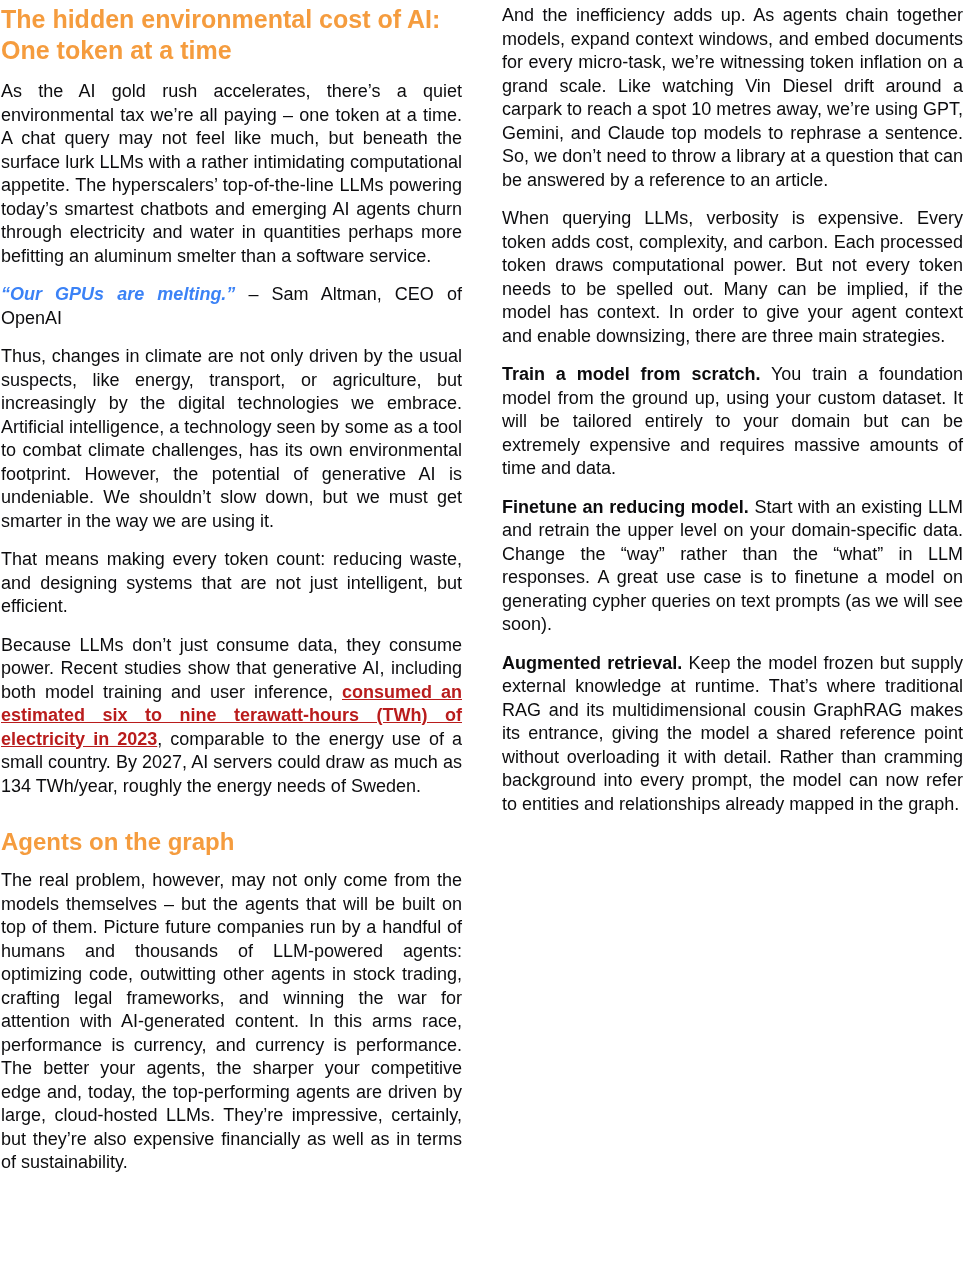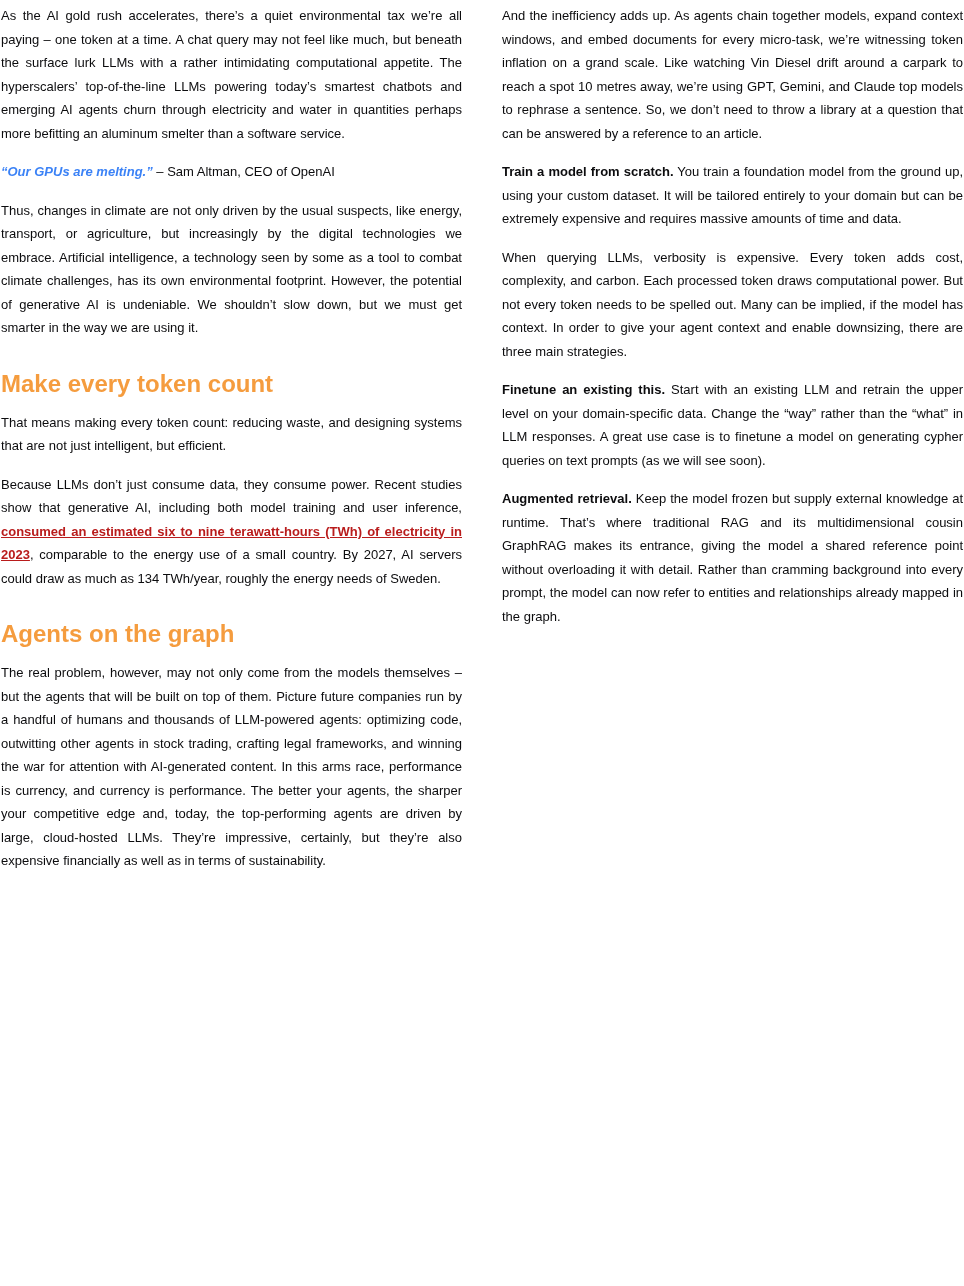--- a/index.html
+++ b/index.html
@@ -30,21 +30,21 @@
   }
   .heading .hline { display: block; }
   .subheading {
     color: #f59c3e;
     font-weight: 700;
     font-size: 24px;
     line-height: 28px;
     margin: 30px 0 13px 0;
   }
   p.body {
-    font-size: 13px;
+    font-size: 18px;
     line-height: 23.5px;
     text-align: justify;
     margin: 0 0 15px 0;
   }
   .quote-text {
     color: #3b82f6;
     font-style: italic;
     font-weight: 700;
   }
   .inline-link {
@@ -55,47 +55,50 @@
   }
   .lead-bold { font-weight: 700; }
 </style>
 </head>
 <body>
 
 <div class="page">
 
   <div class="column">
 
+    <h1 class="heading">
+      <span class="hline">The hidden environmental cost of AI:</span>
+      <span class="hline">One token at a time</span>
+    </h1>
 
     <p class="body">As the AI gold rush accelerates, there’s a quiet environmental tax we’re all paying – one token at a time. A chat query may not feel like much, but beneath the surface lurk LLMs with a rather intimidating computational appetite. The hyperscalers’ top-of-the-line LLMs powering today’s smartest chatbots and emerging AI agents churn through electricity and water in quantities perhaps more befitting an aluminum smelter than a software service.</p>
 
     <p class="body"><em class="quote-text">“Our GPUs are melting.”</em><span> – Sam Altman, CEO of OpenAI</span></p>
 
     <p class="body">Thus, changes in climate are not only driven by the usual suspects, like energy, transport, or agriculture, but increasingly by the digital technologies we embrace. Artificial intelligence, a technology seen by some as a tool to combat climate challenges, has its own environmental footprint. However, the potential of generative AI is undeniable. We shouldn’t slow down, but we must get smarter in the way we are using it.</p>
 
-    <h2 class="subheading">Make every token count</h2>
 
     <p class="body">That means making every token count: reducing waste, and designing systems that are not just intelligent, but efficient.</p>
 
     <p class="body"><span>Because LLMs don’t just consume data, they consume power. Recent studies show that generative AI, including both model training and user inference, </span><a class="inline-link">consumed an estimated six to nine terawatt-hours (TWh) of electricity in 2023</a><span>, comparable to the energy use of a small country. By 2027, AI servers could draw as much as 134 TWh/year, roughly the energy needs of Sweden.</span></p>
 
     <h2 class="subheading">Agents on the graph</h2>
 
     <p class="body">The real problem, however, may not only come from the models themselves – but the agents that will be built on top of them. Picture future companies run by a handful of humans and thousands of LLM-powered agents: optimizing code, outwitting other agents in stock trading, crafting legal frameworks, and winning the war for attention with AI-generated content. In this arms race, performance is currency, and currency is performance. The better your agents, the sharper your competitive edge and, today, the top-performing agents are driven by large, cloud-hosted LLMs. They’re impressive, certainly, but they’re also expensive financially as well as in terms of sustainability.</p>
 
   </div>
 
   <div class="column">
 
 
     <p class="body">And the inefficiency adds up. As agents chain together models, expand context windows, and embed documents for every micro-task, we’re witnessing token inflation on a grand scale. Like watching Vin Diesel drift around a carpark to reach a spot 10 metres away, we’re using GPT, Gemini, and Claude top models to rephrase a sentence. So, we don’t need to throw a library at a question that can be answered by a reference to an article.</p>
 
+    <p class="body">When querying LLMs, verbosity is expensive. Every token adds cost, complexity, and carbon. Each processed token draws computational power. But not every token needs to be spelled out. Many can be implied, if the model has context. In order to give your agent context and enable downsizing, there are three main strategies.</p>
+
     <p class="body"><strong class="lead-bold">Train a model from scratch.</strong><span> You train a foundation model from the ground up, using your custom dataset. It will be tailored entirely to your domain but can be extremely expensive and requires massive amounts of time and data.</span></p>
 
-    <p class="body">When querying LLMs, verbosity is expensive. Every token adds cost, complexity, and carbon. Each processed token draws computational power. But not every token needs to be spelled out. Many can be implied, if the model has context. In order to give your agent context and enable downsizing, there are three main strategies.</p>
-
-    <p class="body"><strong class="lead-bold">Finetune an existing this.</strong><span> Start with an existing LLM and retrain the upper level on your domain-specific data. Change the “way” rather than the “what” in LLM responses. A great use case is to finetune a model on generating cypher queries on text prompts (as we will see soon).</span></p>
+    <p class="body"><strong class="lead-bold">Finetune an reducing model.</strong><span> Start with an existing LLM and retrain the upper level on your domain-specific data. Change the “way” rather than the “what” in LLM responses. A great use case is to finetune a model on generating cypher queries on text prompts (as we will see soon).</span></p>
 
     <p class="body"><strong class="lead-bold">Augmented retrieval.</strong><span> Keep the model frozen but supply external knowledge at runtime. That’s where traditional RAG and its multidimensional cousin GraphRAG makes its entrance, giving the model a shared reference point without overloading it with detail. Rather than cramming background into every prompt, the model can now refer to entities and relationships already mapped in the graph.</span></p>
 
   </div>
 
 </div>
 
 </body></html>

